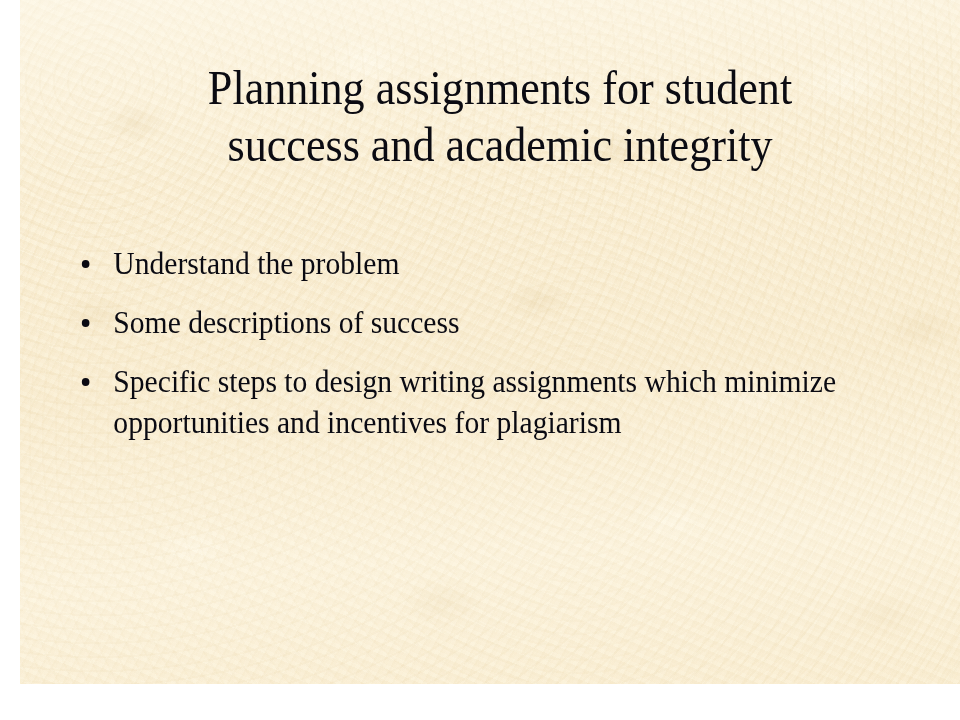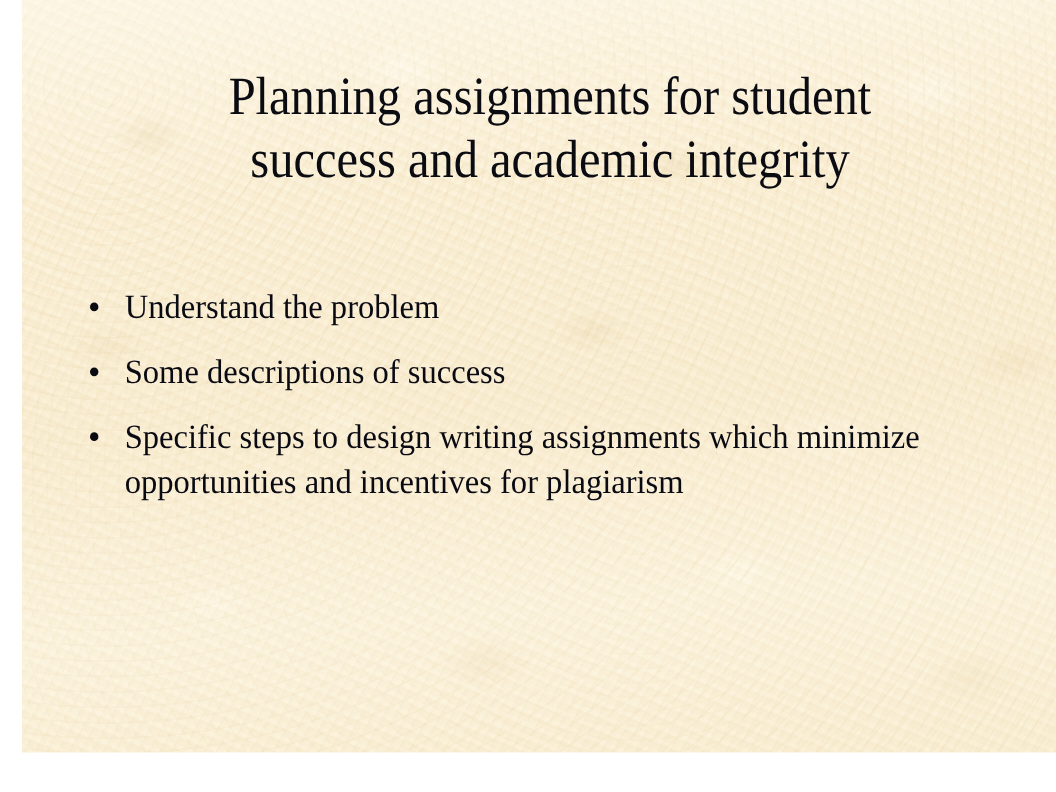--- a/index.html
+++ b/index.html
@@ -103,21 +103,21 @@
     text-rendering: optimizeLegibility;
   }
 
   .title-line {
     display: block;
     white-space: nowrap;
   }
 
   .bullet-list {
     position: absolute;
-    top: 258px;
+    top: 243px;
     left: 58px;
     width: 850px;
     margin: 0;
     padding: 0;
     list-style: none;
   }
 
   .bullet-item {
     position: relative;
     padding-left: 37px;

